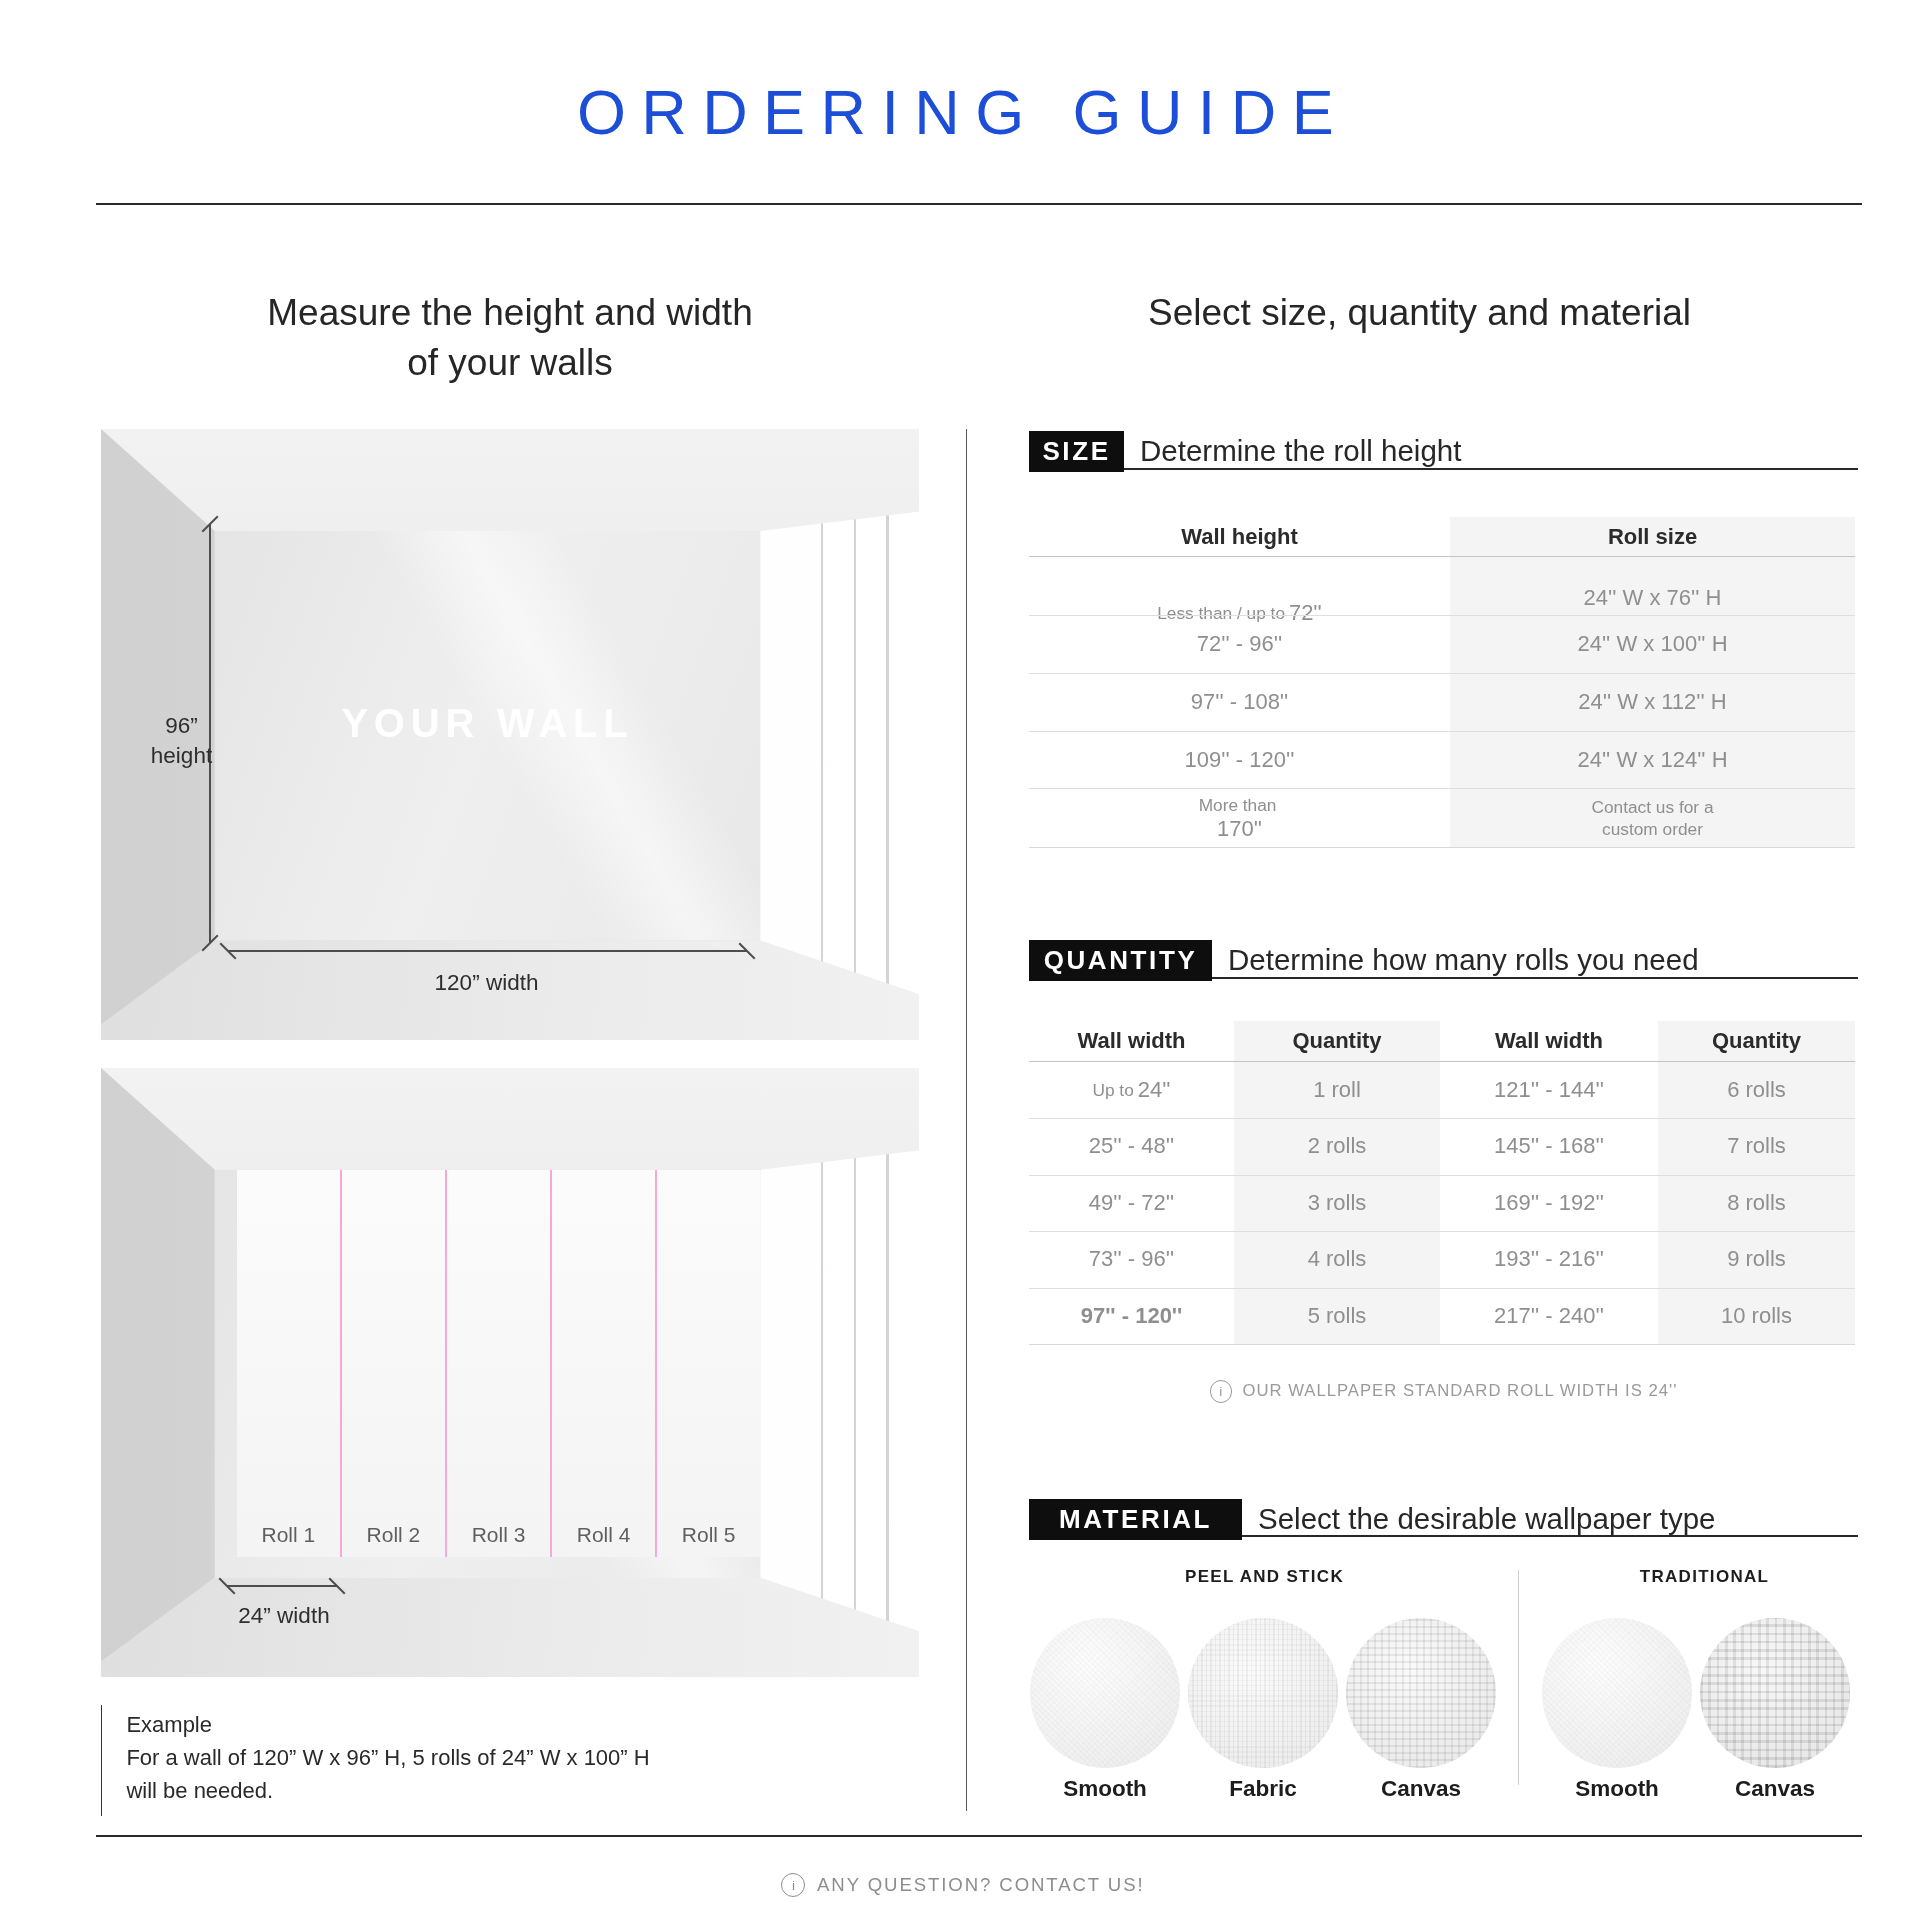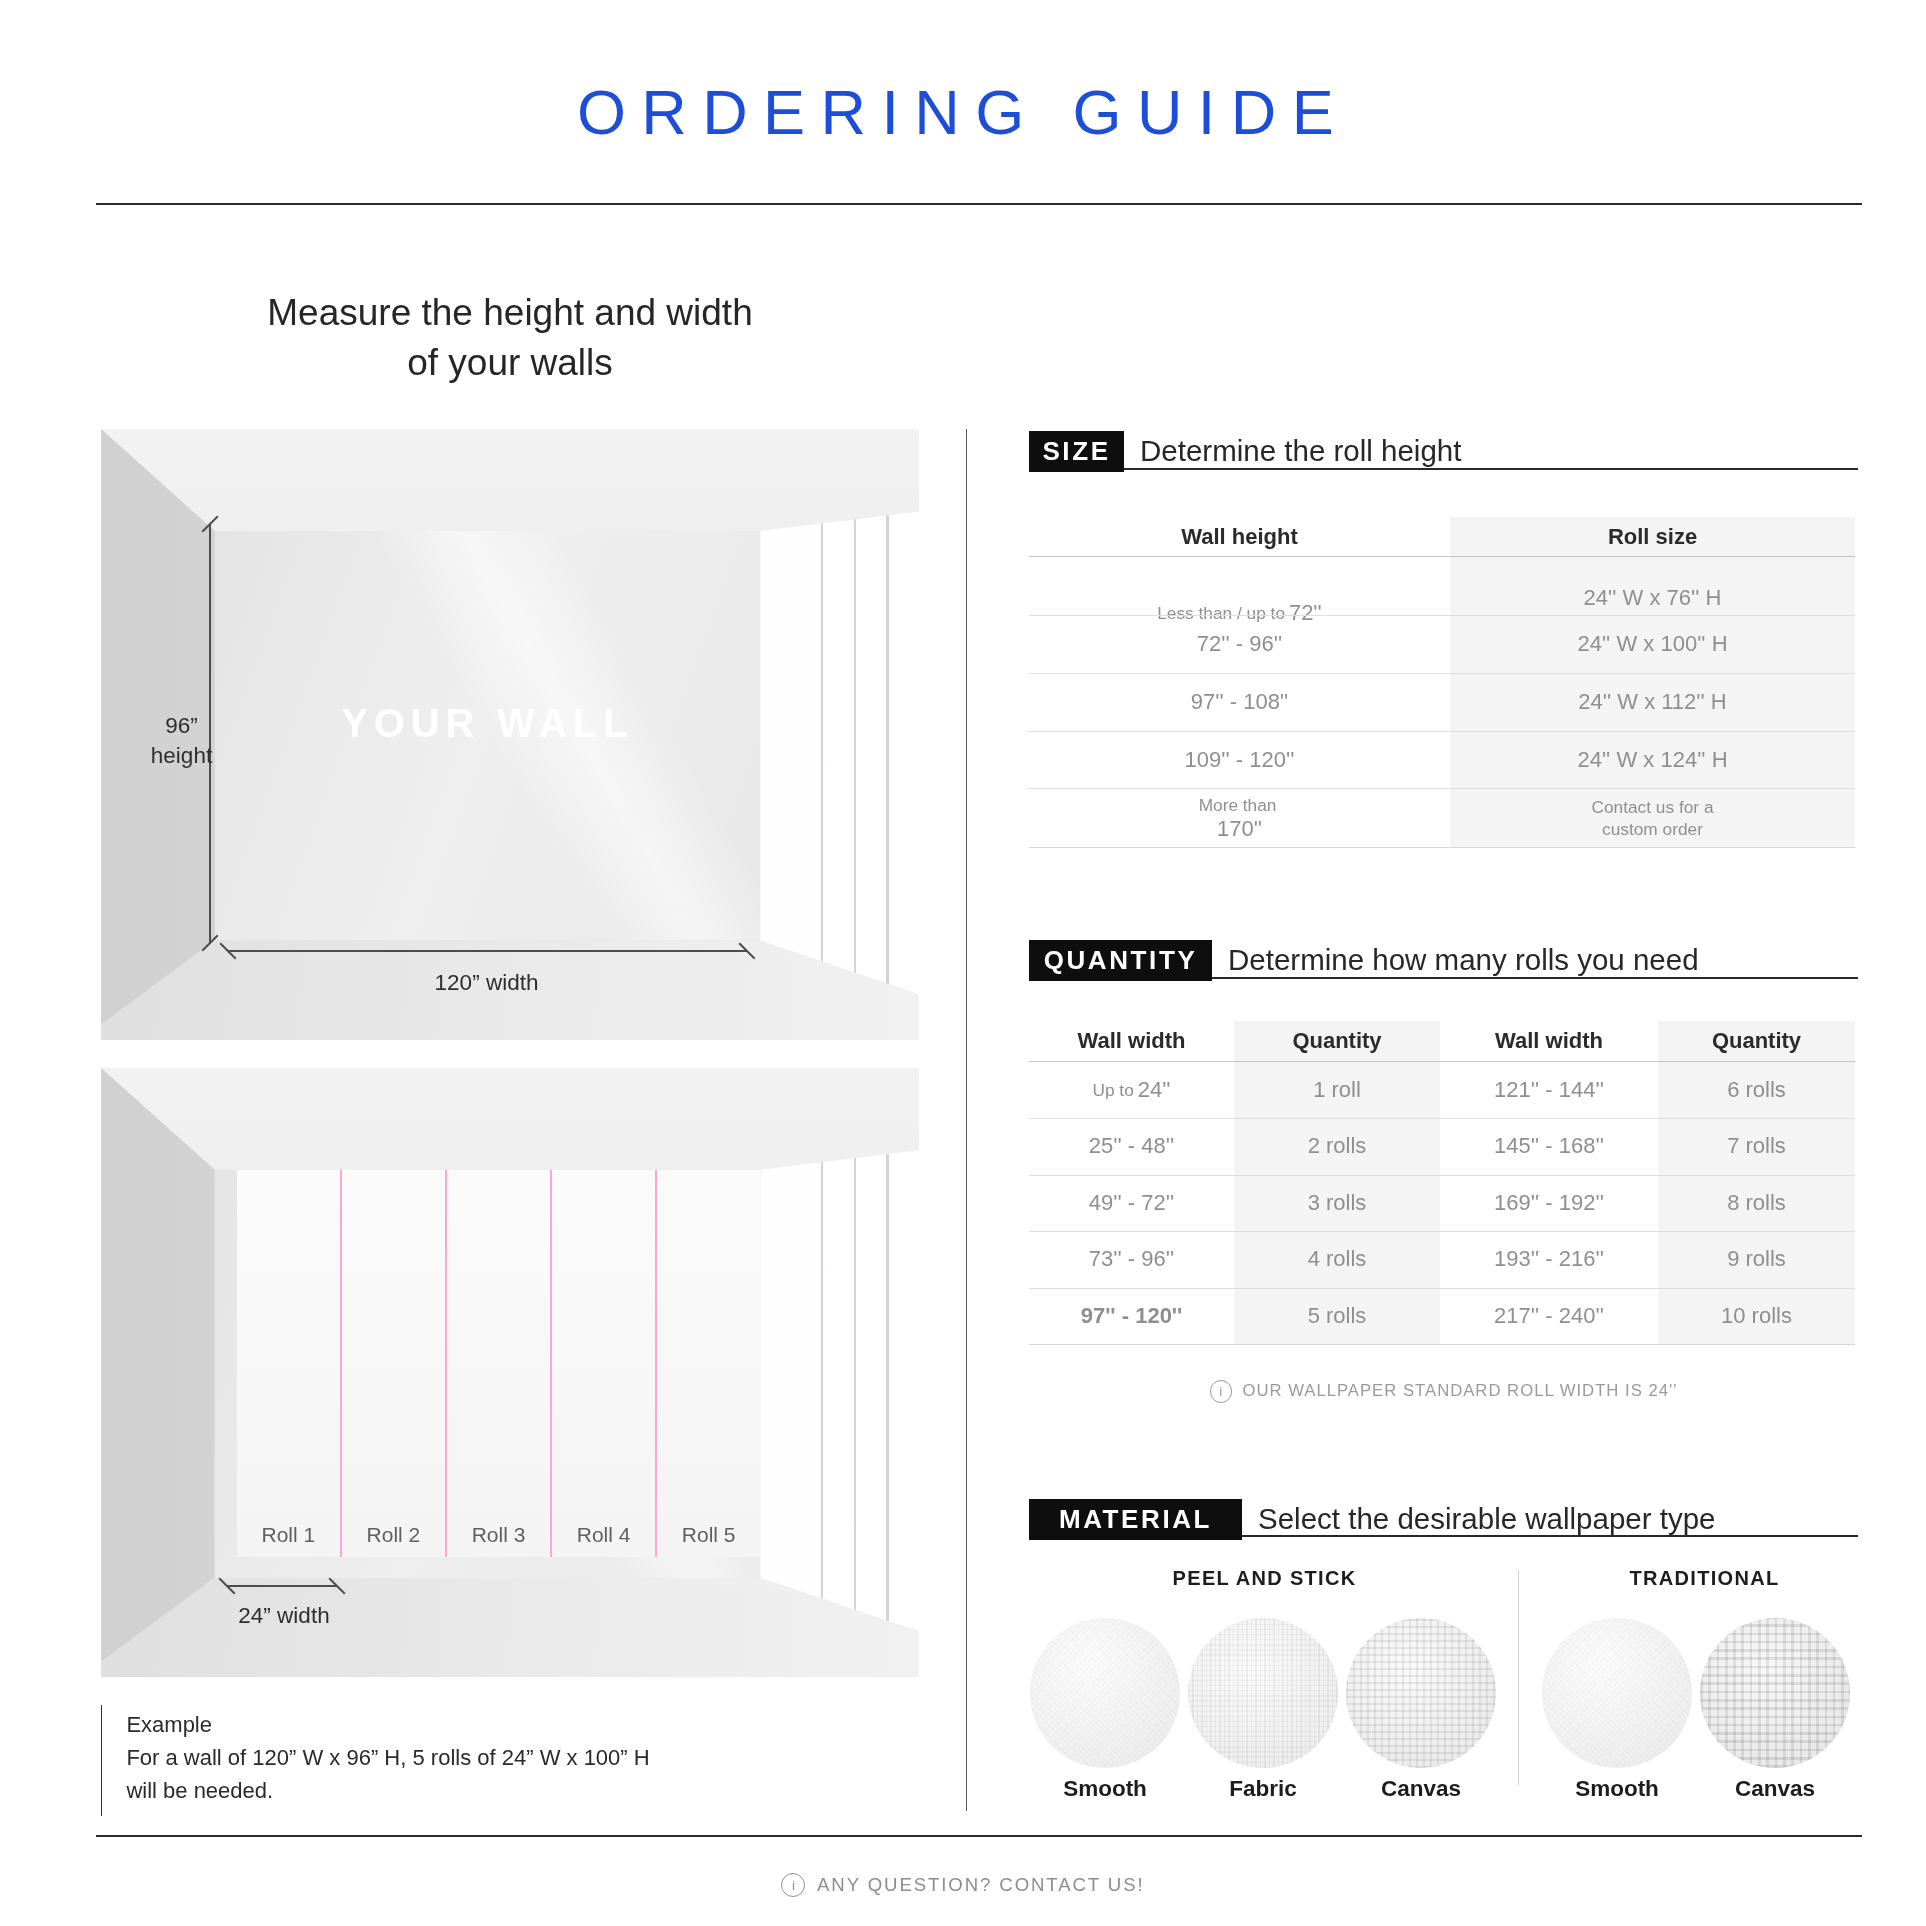--- a/index.html
+++ b/index.html
@@ -113,21 +113,21 @@
   .qc4{left:1658px;width:197px;height:56px;}
 
   .note{position:absolute;left:1029px;top:1380px;width:829px;display:flex;
     align-items:center;justify-content:center;gap:10.3px;color:#9a9a9a;}
   .note-text{font-size:16.7px;letter-spacing:1px;}
   .info-icon{display:inline-flex;align-items:center;justify-content:center;
     width:20.5px;height:20.5px;border:1.3px solid #9a9a9a;border-radius:50%;
     font-size:13.5px;color:#9a9a9a;flex:0 0 auto;}
 
   
-  .group-title{position:absolute;top:1567px;text-align:center;font-size:20px;font-weight:700;
+  .group-title{position:absolute;top:1567px;text-align:center;font-size:17px;font-weight:700;
     letter-spacing:1.3px;color:#1d1d1d;}
   .gt1{left:1030px;width:469px;}
   .gt2{left:1541px;width:327px;}
   .mat-divider{position:absolute;left:1518px;top:1570px;width:1.3px;height:215px;background:#cfcfcf;}
   .swatch{position:absolute;top:1618px;width:150px;height:150px;border-radius:50%;}
   .sw-smooth{background:
     repeating-linear-gradient(45deg,rgba(0,0,0,0.022) 0 1.3px,rgba(0,0,0,0) 1.3px 3.9px),
     repeating-linear-gradient(-45deg,rgba(0,0,0,0.016) 0 1.3px,rgba(0,0,0,0) 1.3px 4.5px),
     radial-gradient(circle at 38% 32%,#fdfdfd 0%,#ededed 85%);}
   .sw-fabric{background:
@@ -222,20 +222,21 @@
   </div>
 
   <div class="example">
     <div>Example</div>
     <div>For a wall of 120” W x 96” H, 5 rolls of 24” W x 100” H</div>
     <div>will be needed.</div>
   </div>
 
   <div class="divider-v"></div>
 
+  <div class="lead lead-right">Select size, quantity and material</div>
 
   <div class="badge badge-size">SIZE</div>
   <div class="sec-rule size-rule"></div>
   <div class="sec-title size-title">Determine the roll height</div>
 
   <div class="altbg size-altbg"></div>
   <div class="thead size-h2">Roll size</div>
   <div class="thead size-h1">Wall height</div>
   <div class="hline size-hline"></div>
 

